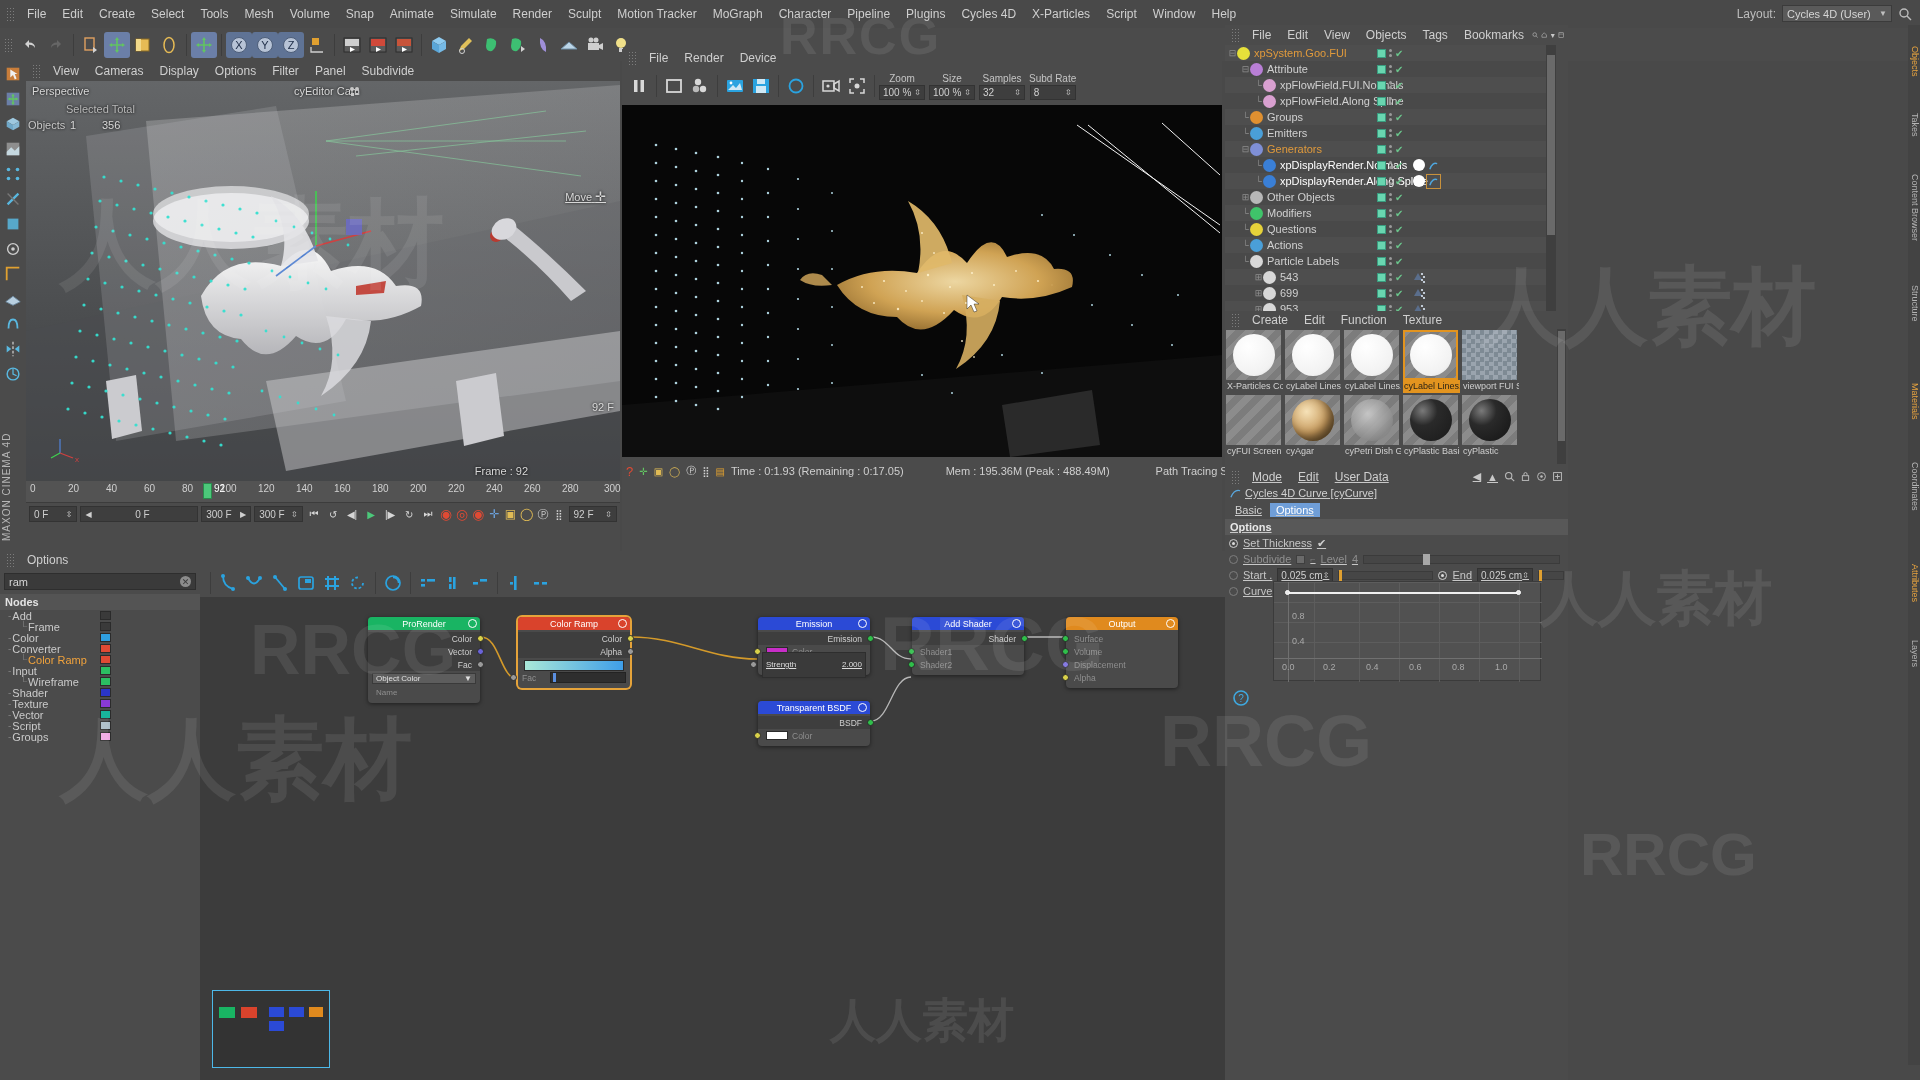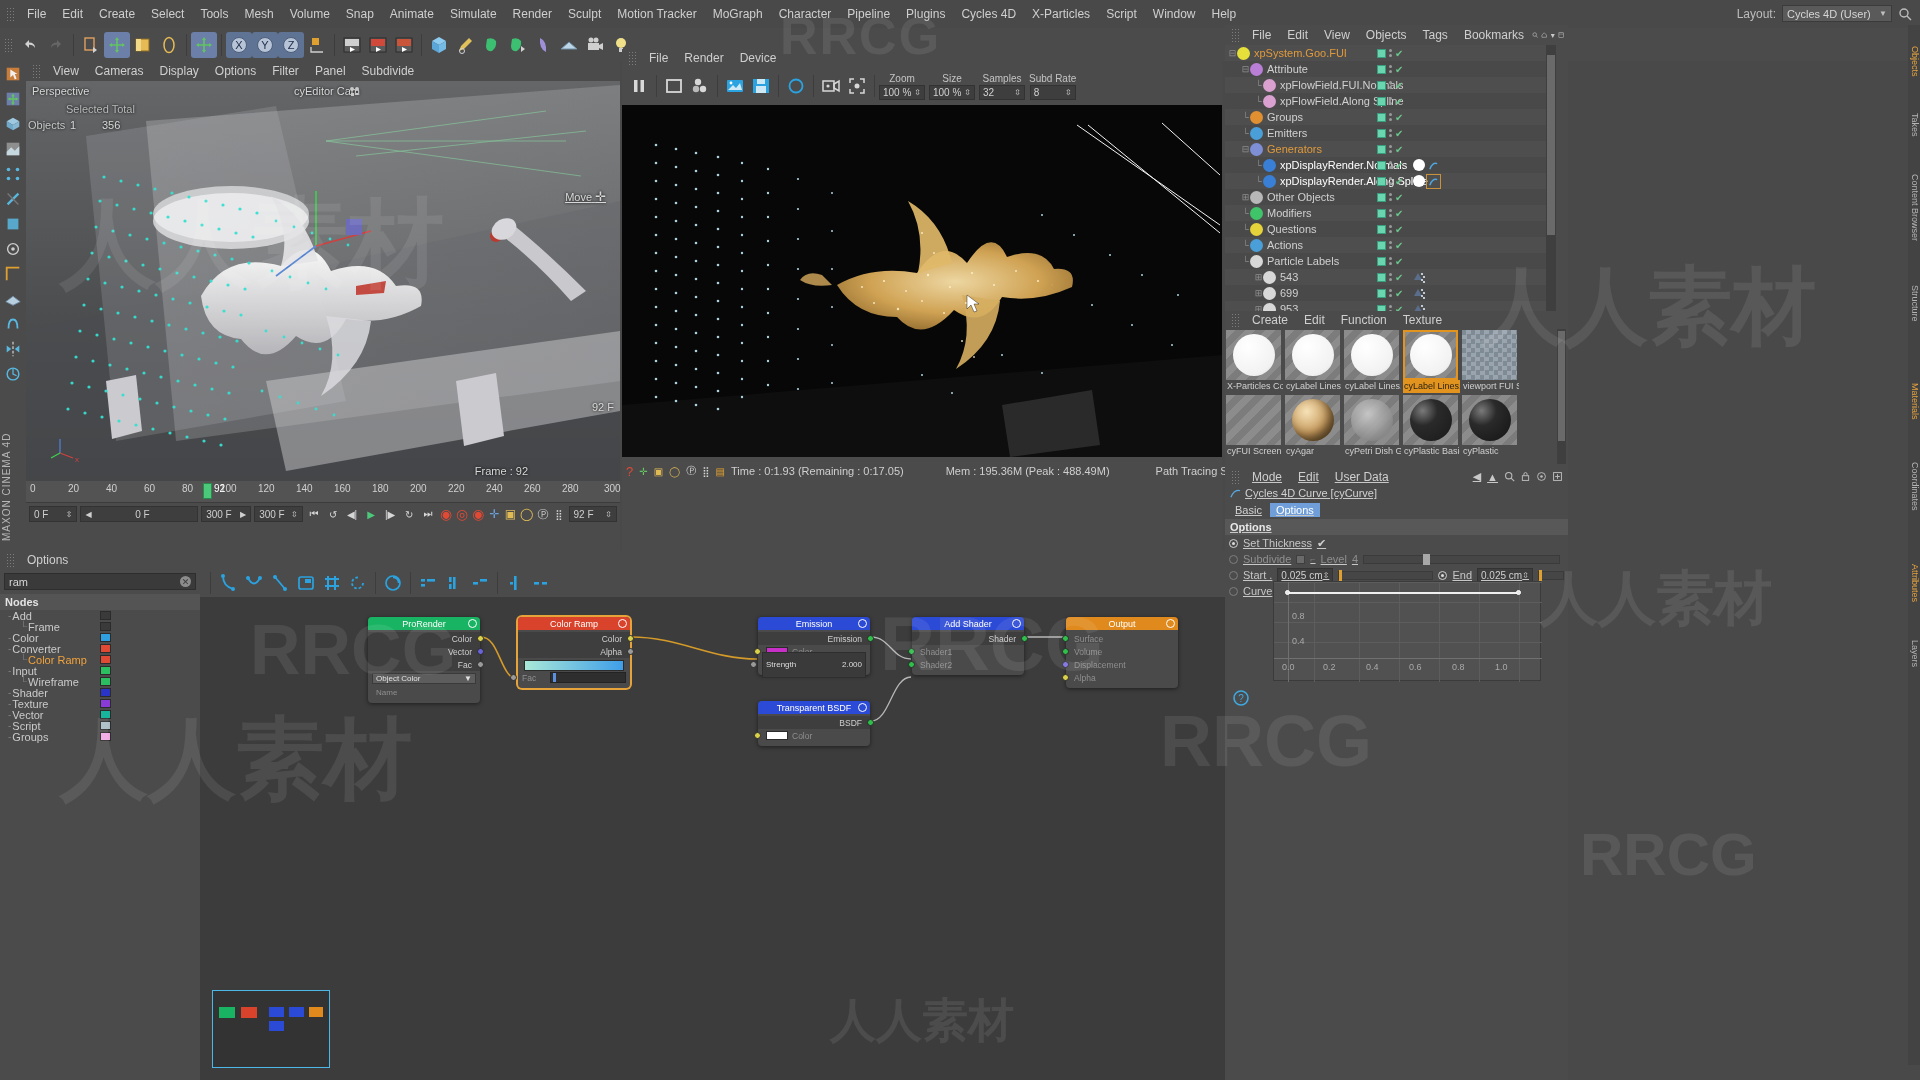--- a/index.html
+++ b/index.html
@@ -121,21 +121,21 @@
   .port { position: absolute; width: 7px; height: 7px; border-radius: 50%; border: 1px solid #2a2a2a; }
   .port.r { right: -4px; }
   .port.l { left: -4px; }
   .swatch { width: 22px; height: 9px; border: 1px solid #2b2b2b; margin-right: 4px; flex: none; }
   .dim { color: #8f8f8f; }
   .nselect { background: #5d5d5d; border: 1px solid #3a3a3a; height: 11px; margin: 2px 4px;
              display: flex; align-items: center; justify-content: space-between; padding: 0 3px;
              font-size: 8px; color: #e0e0e0; }
   .nslider { margin: 1px 4px; height: 26px; background: #3a3a3a; border: 1px solid #2e2e2e;
              display: flex; align-items: center; justify-content: space-between;
-             padding: 0 3px; font-size: 8px; color: #dcdcdc; position: relative; }
+             padding: 0 3px; font-size: 8px; color: #dcdcdc; position: relative; text-decoration: underline; }
   .node.selected { box-shadow: 0 0 0 2px #e5a33a; }
   #minimap { position: absolute; left: 12px; bottom: 12px; width: 118px; height: 78px;
              background: #333; border: 1px solid #4db8e8; }
 
   
   #objmgr { left: 1225px; top: 25px; width: 343px; height: 286px; background: #4b4b4b; }
   #omrows { position: absolute; left: 0; top: 20px; width: 331px; height: 266px; overflow: hidden; }
   .omrow { height: 16px; display: flex; align-items: center; font-size: 11px; position: relative; }
   .omrow:nth-child(odd) { background: #4e4e4e; }
   .omrow:nth-child(even) { background: #494949; }

